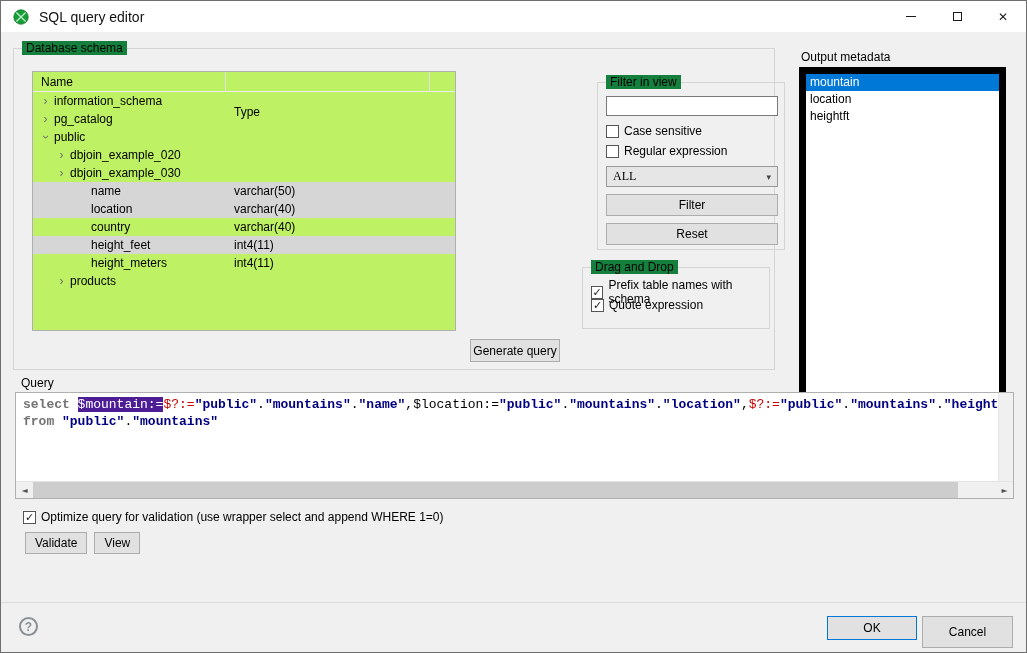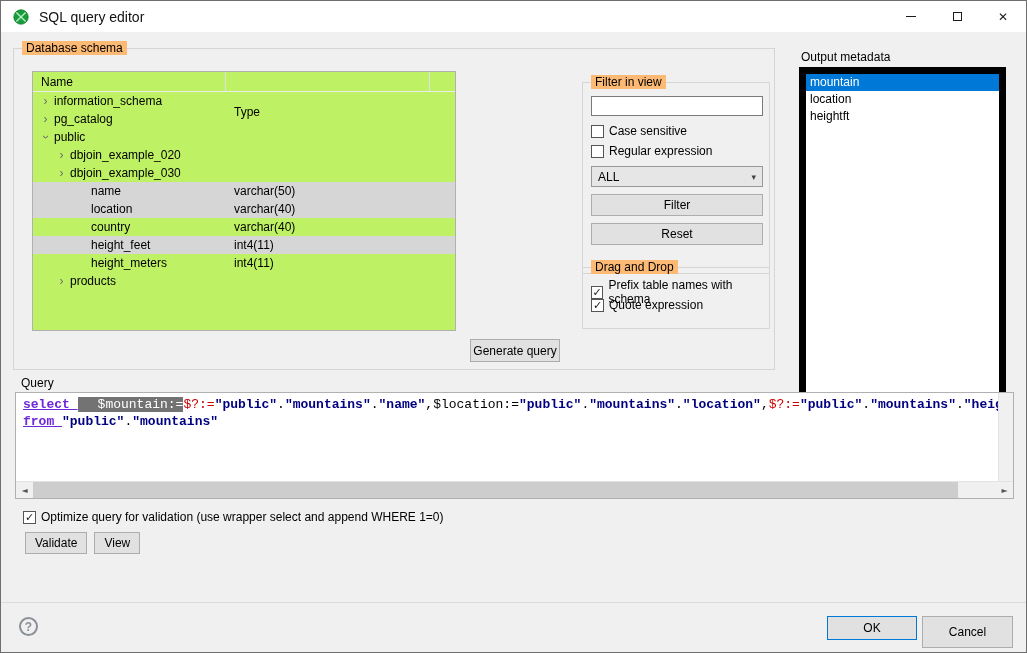--- a/index.html
+++ b/index.html
@@ -13,58 +13,58 @@
   
   .titlebar { position:absolute; left:0; top:0; right:0; height:31px; background:#fff; display:flex; align-items:center; }
   .titlebar .logo { margin-left:12px; width:16px; height:16px; display:inline-flex; }
   .titlebar .title { margin-left:10px; font-size:14px; color:#111; }
   .capbtns { position:absolute; right:0; top:0; height:31px; display:flex; }
   .capbtn { width:46px; height:31px; display:flex; align-items:center; justify-content:center; color:#1a1a1a; font-size:12px; }
   .minline { display:inline-block; width:10px; border-bottom:1px solid #1a1a1a; }
   .maxbox { display:inline-block; width:9px; height:9px; border:1px solid #1a1a1a; }
   
   .grp { position:absolute; border:1px solid #d5d5d5; }
-  .grp > .grp-label { position:absolute; top:-8px; left:8px; background:#fdba74; padding:0 4px; }
+  .grp > .grp-label { position:absolute; top:-8px; left:8px; background:#15803d; padding:0 4px; }
   
   .tree { position:absolute; left:18px; top:22px; width:424px; height:260px; background:#bef264; border:1px solid #b0b0b0; overflow:hidden; }
   .thead { position:relative; height:20px; border-bottom:1px solid #ececec; }
   .thead .h-name { position:absolute; left:8px; top:3px; }
   .thead .h-type { position:absolute; left:201px; top:3px;margin-top:30px; }
   .thead .vline { position:absolute; top:0; bottom:0; width:1px; background:#e0e0e0; }
   .crow { position:relative; display:flex; align-items:center; height:18px; }
   .crow.sel { background:#d6d6d6; }
   .lvl1 { padding-left:6px; } .lvl2 { padding-left:22px; } .lvl3 { padding-left:56px; }
   .arrow { width:13px; display:inline-block; text-align:center; color:#6e6e6e; }
   .arrow.exp { transform:rotate(90deg); }
   .rname { margin-left:2px; }
   .rtype { position:absolute; left:201px; }
   
   .btn { display:inline-flex; align-items:center; justify-content:center; background:#e1e1e1; border:1px solid #adadad; font-family:"Liberation Sans",sans-serif; font-size:12px; color:#000; }
   .btn.default { border:1px solid #0078d7; }
   .cbrow { position:absolute; display:flex; align-items:center; }
   .cb { width:13px; height:13px; background:#fff; border:1px solid #555; display:inline-flex; align-items:center; justify-content:center; font-size:11px; line-height:1; color:#1a1a1a; }
   .cbrow .cb-label { margin-left:5px; }
   .tinput { background:#fff; border:1px solid #7a7a7a; font-family:"Liberation Sans",sans-serif; font-size:12px; padding:0 4px; }
-  .combo { position:absolute; display:flex; align-items:center; background:#e6e6e6; border:1px solid #999; padding:9px 6px; }
+  .combo { position:absolute; display:flex; align-items:center; background:#e6e6e6; border:1px solid #999; padding:9px 6px;font-family:Liberation Serif, serif; }
   .combo .combo-arrow { margin-left:auto; font-size:9px; color:#444; }
   
   .meta-label { position:absolute; left:800px; top:49px; }
   .metalist { position:absolute; left:798px; top:66px; width:207px; height:364px; background:#fff; border:7px solid #000000; }
   .mitem { height:17px; line-height:17px; padding-left:4px; }
   .mitem.sel { background:#0078d7; color:#fff; }
   
   .q-label { position:absolute; left:20px; top:375px; }
   .qbox { position:absolute; left:14px; top:391px; width:999px; height:107px; background:#fff; border:1px solid #b0b0b0; display:flex; flex-direction:column; }
   .qtext { position:relative; flex:1; overflow:hidden; padding:3px 0 0 7px; font-family:"Liberation Mono", monospace; font-size:13px; line-height:17px; }
   .qline { white-space:pre; overflow:hidden; height:17px; }
-  .kw  { color:#6d28d9; font-weight:bold;text-decoration:underline; }
+  .kw  { color:#737373; font-weight:bold; }
   .str { color:#000080; font-weight:bold; }
   .err { color:#cc0000; }
   .pl  { color:#000; }
-  .selp { background:#737373; color:#fff;padding-left:20px; }
+  .selp { background:#4c1d95; color:#fff; }
   .vgutter { position:absolute; right:0; top:0; bottom:0; width:15px; background:#f0f0f0; border-left:1px solid #e3e3e3; }
   .hscroll { position:relative; height:17px; background:#f0f0f0; border-top:1px solid #e3e3e3; display:flex; align-items:center; }
   .sarrow { width:17px; height:17px; display:flex; align-items:center; justify-content:center; font-size:8px; color:#505050; font-family:"DejaVu Sans",sans-serif; }
   .sarrow.rt { margin-left:auto; }
   .h-thumb { position:absolute; left:17px; right:55px; top:0; bottom:0; background:#cdcdcd; }
   
   .vbtns { position:absolute; left:24px; top:531px; display:flex; gap:7px; }
   .vbtns .btn { height:22px; padding:0 9px; }
   
   .sep { position:absolute; left:0; right:0; top:601px; border-top:1px solid #dcdcdc; }
@@ -161,21 +161,21 @@
         <span class="rtype">int4(11)</span>
       </div>
       <div class="crow lvl2">
         <span class="arrow">›</span>
         <span class="rname">products</span>
       </div>
     </div>
 
     <button class="btn gen-btn">Generate query</button>
 
-    <div class="grp" style="left:568px; top:33px; width:188px; height:192px;">
+    <div class="grp" style="left:583px; top:33px; width:188px; height:168px;">
       <span class="grp-label">Filter in view</span>
       <input class="tinput f-input" value="" style="">
       <div class="cbrow f-case">
         <span class="cb"></span>
         <span class="cb-label">Case sensitive</span>
       </div>
       <div class="cbrow f-regex">
         <span class="cb"></span>
         <span class="cb-label">Regular expression</span>
       </div>

